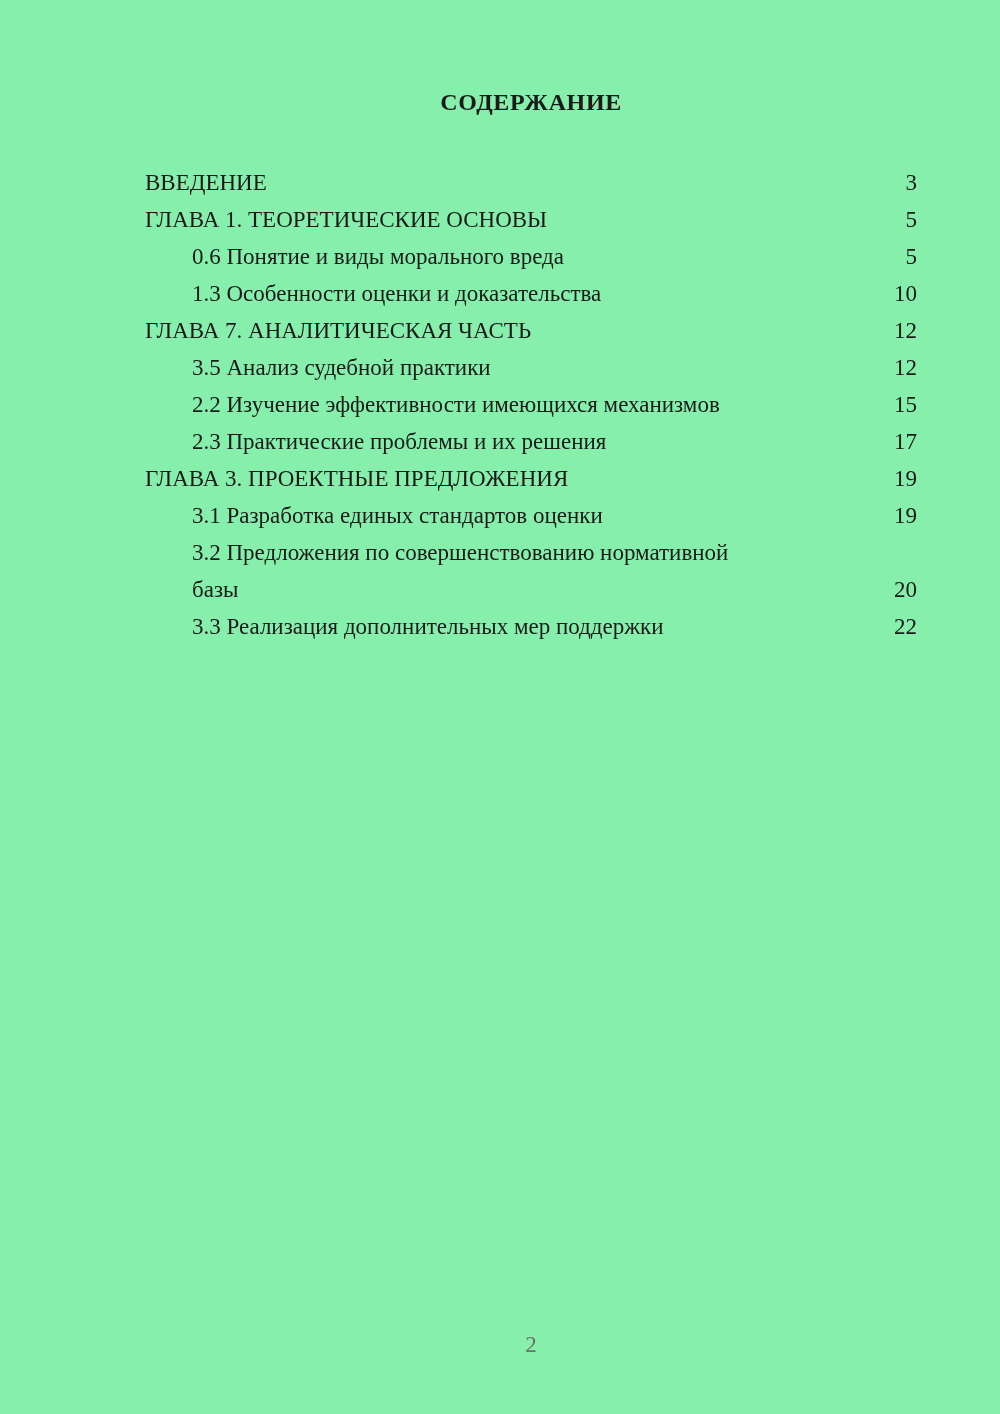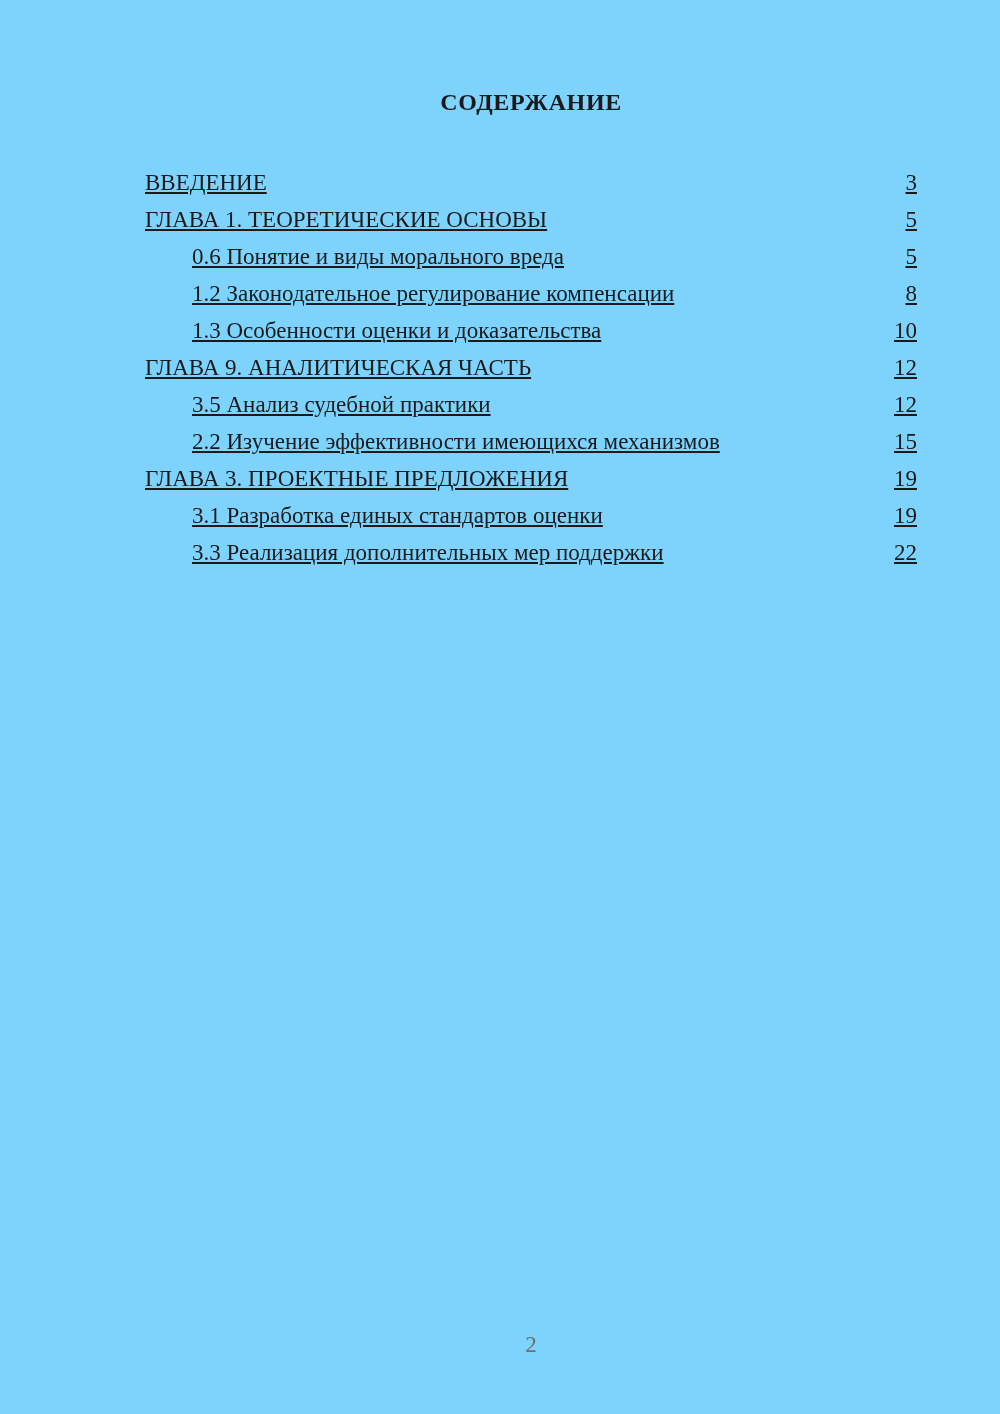--- a/index.html
+++ b/index.html
@@ -4,21 +4,21 @@
 <style>
   html, body {
     margin: 0;
     padding: 0;
     background: #ffffff;
   }
   .page {
     position: relative;
     width: 1000px;
     height: 1414px;
-    background: #7dd3fc;
+    background: #86efac;
     font-family: "Liberation Serif", serif;
     color: #1a1a1a;
     overflow: hidden;
   }
   .toc-title {
     position: absolute;
     top: 89px;
     left: 145px;
     width: 772px;
     text-align: center;
@@ -27,21 +27,20 @@
     letter-spacing: 0.6px;
     line-height: 1.15;
   }
   .toc-list {
     position: absolute;
     top: 164px;
     left: 145px;
     width: 772px;
     font-size: 23px;
     line-height: 37px;
-    text-decoration: underline;
   }
   .toc-row {
     display: flex;
     align-items: flex-end;
   }
   .toc-row.indent .toc-label {
     padding-left: 47px;
   }
   .toc-label {
     flex: 1 1 auto;
@@ -79,56 +78,61 @@
   <div class="toc-row">
     <span class="toc-label">ГЛАВА 1. ТЕОРЕТИЧЕСКИЕ ОСНОВЫ</span>
     <span class="toc-page">5</span>
   </div>
 
   <div class="toc-row indent">
     <span class="toc-label">0.6 Понятие и виды морального вреда</span>
     <span class="toc-page">5</span>
   </div>
 
-  <div class="toc-row indent">
-    <span class="toc-label">1.2 Законодательное регулирование компенсации</span>
-    <span class="toc-page">8</span>
-  </div>
 
   <div class="toc-row indent">
     <span class="toc-label">1.3 Особенности оценки и доказательства</span>
     <span class="toc-page">10</span>
   </div>
 
   <div class="toc-row">
-    <span class="toc-label">ГЛАВА 9. АНАЛИТИЧЕСКАЯ ЧАСТЬ</span>
+    <span class="toc-label">ГЛАВА 7. АНАЛИТИЧЕСКАЯ ЧАСТЬ</span>
     <span class="toc-page">12</span>
   </div>
 
   <div class="toc-row indent">
     <span class="toc-label">3.5 Анализ судебной практики</span>
     <span class="toc-page">12</span>
   </div>
 
   <div class="toc-row indent">
     <span class="toc-label">2.2 Изучение эффективности имеющихся механизмов</span>
     <span class="toc-page">15</span>
   </div>
 
+  <div class="toc-row indent">
+    <span class="toc-label">2.3 Практические проблемы и их решения</span>
+    <span class="toc-page">17</span>
+  </div>
 
   <div class="toc-row">
     <span class="toc-label">ГЛАВА 3. ПРОЕКТНЫЕ ПРЕДЛОЖЕНИЯ</span>
     <span class="toc-page">19</span>
   </div>
 
   <div class="toc-row indent">
     <span class="toc-label">3.1 Разработка единых стандартов оценки</span>
     <span class="toc-page">19</span>
   </div>
 
+  <div class="toc-row indent">
+    <span class="toc-label">3.2 Предложения по совершенствованию нормативной
+базы</span>
+    <span class="toc-page">20</span>
+  </div>
 
   <div class="toc-row indent">
     <span class="toc-label">3.3 Реализация дополнительных мер поддержки</span>
     <span class="toc-page">22</span>
   </div>
 
 
 </div>
 
   <div class="footer-page-number">2</div>

